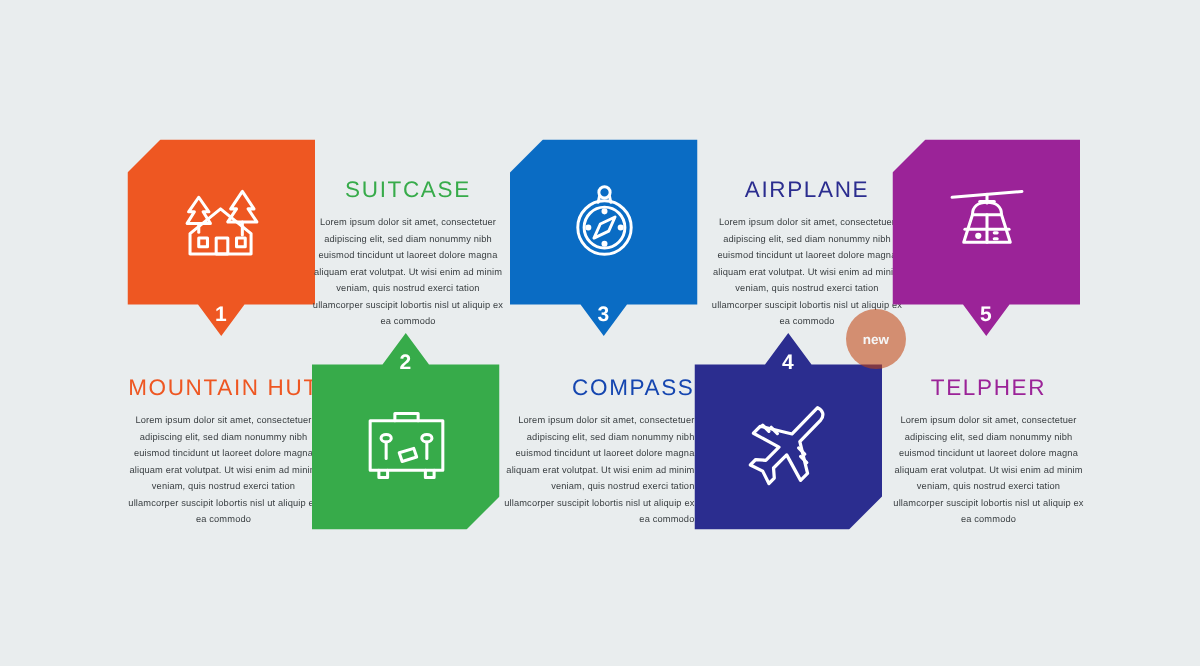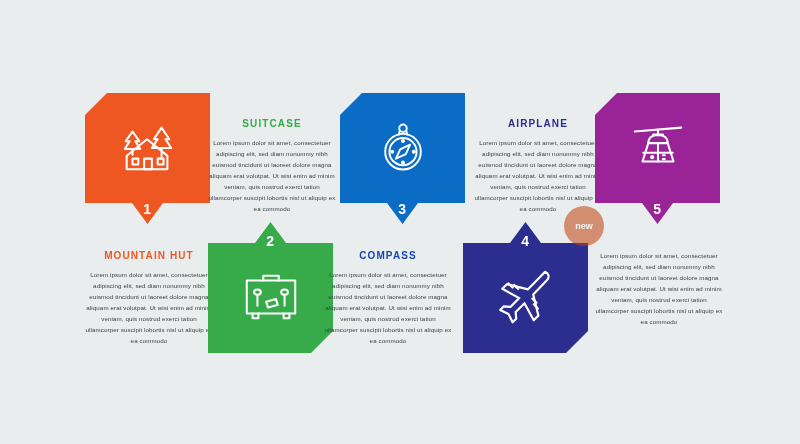--- a/index.html
+++ b/index.html
@@ -46,22 +46,22 @@
     letter-spacing: .5px;
   }
 
   
   .textblock {
     position: absolute;
     width: 128px;
     text-align: center;
   }
   .textblock .title {
-    font-size: 10px;
-    font-weight: 700;
+    font-size: 15px;
+    font-weight: 400;
     letter-spacing: 1.1px;
     margin: 0 0 7px 0;
     line-height: 1.2;
   }
   .textblock .body {
     font-size: 6.2px;
     line-height: 1.78;
     color: #3b4043;
     margin: 0;
     letter-spacing: .1px;
@@ -173,21 +173,21 @@
         <path d="M39.5 29.5 L35 39.5 L24.5 44.5 L29 34.5 Z"></path>
         <circle cx="32" cy="25.5" r="1.1" fill="#ffffff"></circle>
         <circle cx="32" cy="48.5" r="1.1" fill="#ffffff"></circle>
         <circle cx="20.5" cy="37" r="1.1" fill="#ffffff"></circle>
         <circle cx="43.5" cy="37" r="1.1" fill="#ffffff"></circle>
       </svg>
     </div>
     <div class="num" style="top:108px;">3</div>
   </div>
 
-  <div class="textblock" style="left:324px; top:250px;">
+  <div class="textblock" style="left:335px; top:250px;text-align:right;">
     <div class="title" style="color:#1546b0;">COMPASS</div>
     <div class="body">Lorem ipsum dolor sit amet, consectetuer adipiscing elit, sed diam nonummy nibh euismod tincidunt ut laoreet dolore magna aliquam erat volutpat. Ut wisi enim ad minim veniam, quis nostrud exerci tation ullamcorper suscipit lobortis nisl ut aliquip ex ea commodo</div>
   </div>
 
   <div class="panel" style="left:463px; top:212px; height:141px;">
     <svg class="shape" viewBox="0 0 125 141" preserveAspectRatio="none">
       <path d="M0,31 L47,31 L62.5,10 L78,31 L125,31 L125,119 L103,141 L0,141 Z" fill="#2b2d8f"></path>
     </svg>
     <div class="num" style="top:21px;">4</div>
     <div class="glyph" style="top:45px; height:76px;">
@@ -224,20 +224,21 @@
         <path d="M32 28 L32 47"></path>
         <circle cx="26" cy="42.5" r="1.1" fill="#ffffff"></circle>
         <path d="M37 40.5 L39 40.5"></path>
         <path d="M37 44.5 L39 44.5"></path>
       </svg>
     </div>
     <div class="num" style="top:108px;">5</div>
   </div>
 
   <div class="textblock" style="left:595px; top:250px;">
+    <div class="title" style="color:#9b2398;">TELPHER</div>
     <div class="body">Lorem ipsum dolor sit amet, consectetuer adipiscing elit, sed diam nonummy nibh euismod tincidunt ut laoreet dolore magna aliquam erat volutpat. Ut wisi enim ad minim veniam, quis nostrud exerci tation ullamcorper suscipit lobortis nisl ut aliquip ex ea commodo</div>
   </div>
 
   <div id="watermark">
     <div class="wm-logo">
       <span>new</span>
     </div>
   </div>
 
 </div>

